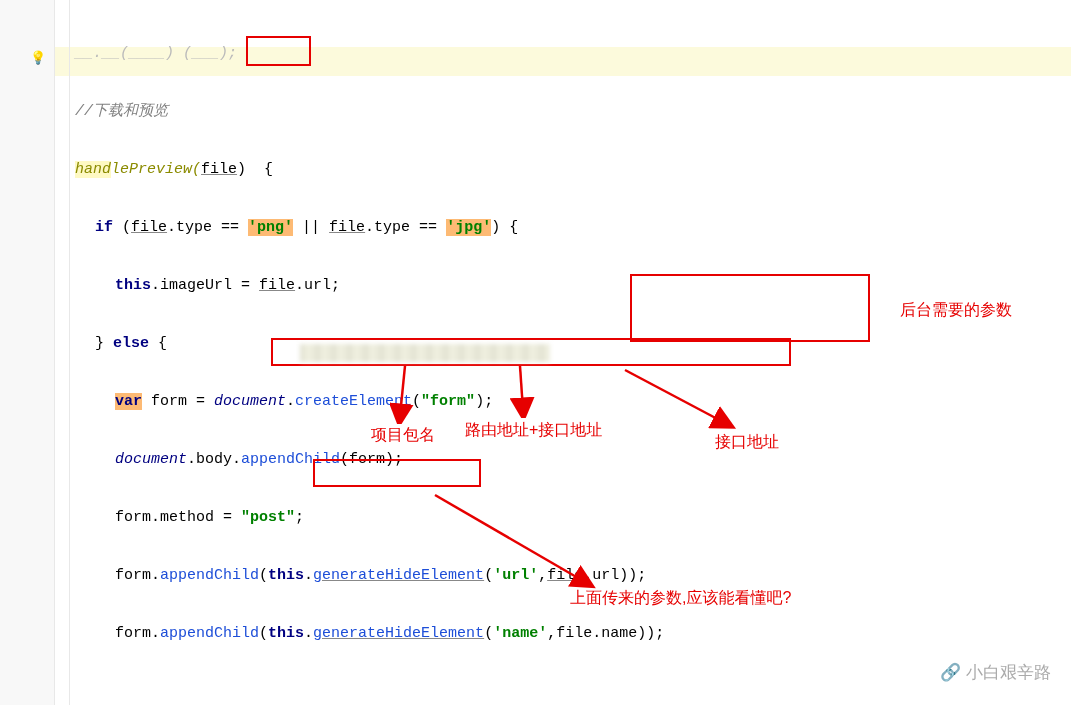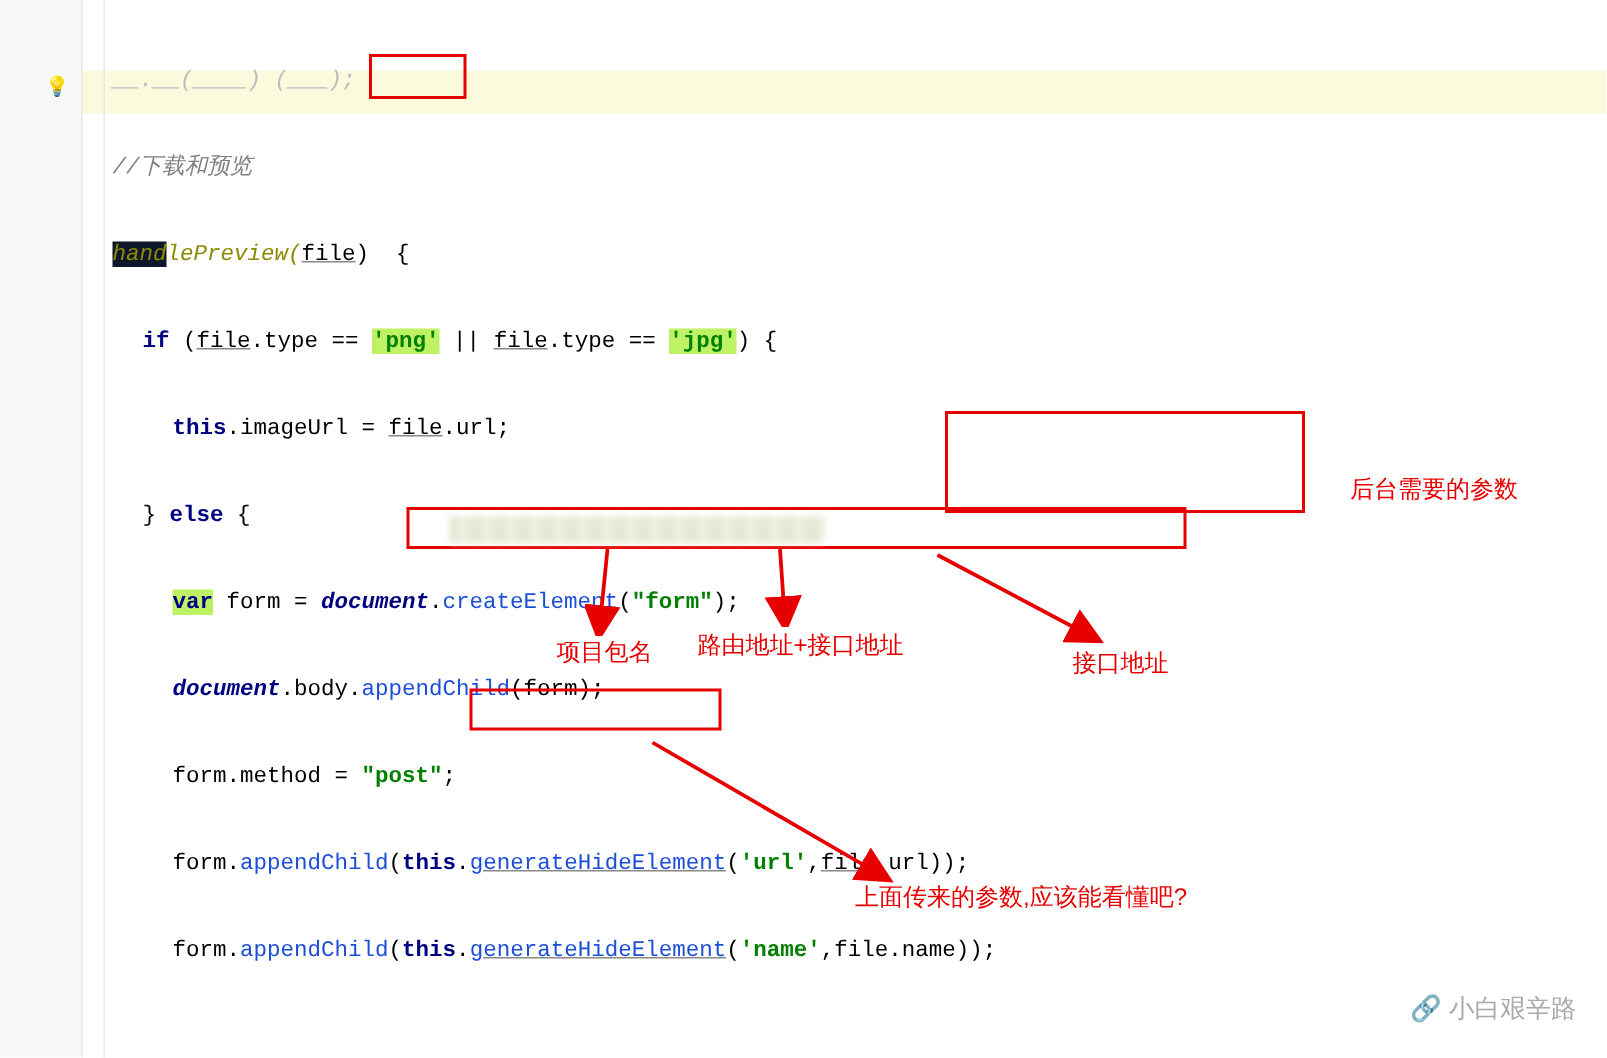--- a/index.html
+++ b/index.html
@@ -50,25 +50,25 @@
       right: 0;
       height: 29px;
       background: #fcfadc;
       z-index: -1;
     }
     .comment { color: #808080; font-style: italic; }
     .keyword { color: #000080; font-weight: bold; }
     .string { color: #008000; font-weight: bold; }
     .funcname { color: #8b8b00; font-style: italic; }
     .method { color: #1d4ed8; }
-    .doc { color: #000080; font-style: italic; font-weight: bold; }
+    .doc { color: #000080; font-style: italic; font-weight: normal; }
     .this { color: #000080; font-weight: bold; }
     .underline { text-decoration: underline; text-decoration-color: #888; }
-    .hl-yellow { background: #0f172a; }
-    .hl-lightyellow { background: #bef264; }
+    .hl-yellow { background: #fef9c3; }
+    .hl-lightyellow { background: #fdba74; }
     
     .red-box { border: 2px solid #e60000; position: absolute; }
     .annotation { position: absolute; color: #e60000; font-family: "Microsoft YaHei", sans-serif; font-size: 16px; white-space: nowrap; }
     .arrow { position: absolute; }
     .blur-strip {
       position: absolute;
       background: repeating-linear-gradient(90deg, #e0e0d0, #f0f0e0 8px, #e8e8d8 16px);
       filter: blur(2px);
       height: 18px;
     }
@@ -119,21 +119,21 @@
 
 </div>
 
 <div class="red-box" style="left:246px; top:36px; width:65px; height:30px;"></div>
 <div class="red-box" style="left:630px; top:274px; width:240px; height:68px;"></div>
 <div class="red-box" style="left:271px; top:338px; width:520px; height:28px;"></div>
 <div class="red-box" style="left:313px; top:459px; width:168px; height:28px;"></div>
 
 <div class="blur-strip" style="left:300px; top:344px; width:250px;"></div>
 
-<div class="annotation" style="left:900px; top:300px;margin-top:16px;">后台需要的参数</div>
+<div class="annotation" style="left:900px; top:300px;">后台需要的参数</div>
 <div class="annotation" style="left:345px; top:425px;margin-left:26px;">项目包名</div>
 <div class="annotation" style="left:465px; top:420px;">路由地址+接口地址</div>
 <div class="annotation" style="left:715px; top:432px;">接口地址</div>
 <div class="annotation" style="left:570px; top:588px;">上面传来的参数,应该能看懂吧?</div>
 
 <svg class="arrow" style="left:390px; top:366px; width:30px; height:58px;">
     <defs>
       <marker id="ah1" markerWidth="10" markerHeight="10" refX="5" refY="5" orient="auto">
         <path d="M0,0 L10,5 L0,10 z" fill="#e60000"></path>
       </marker>

